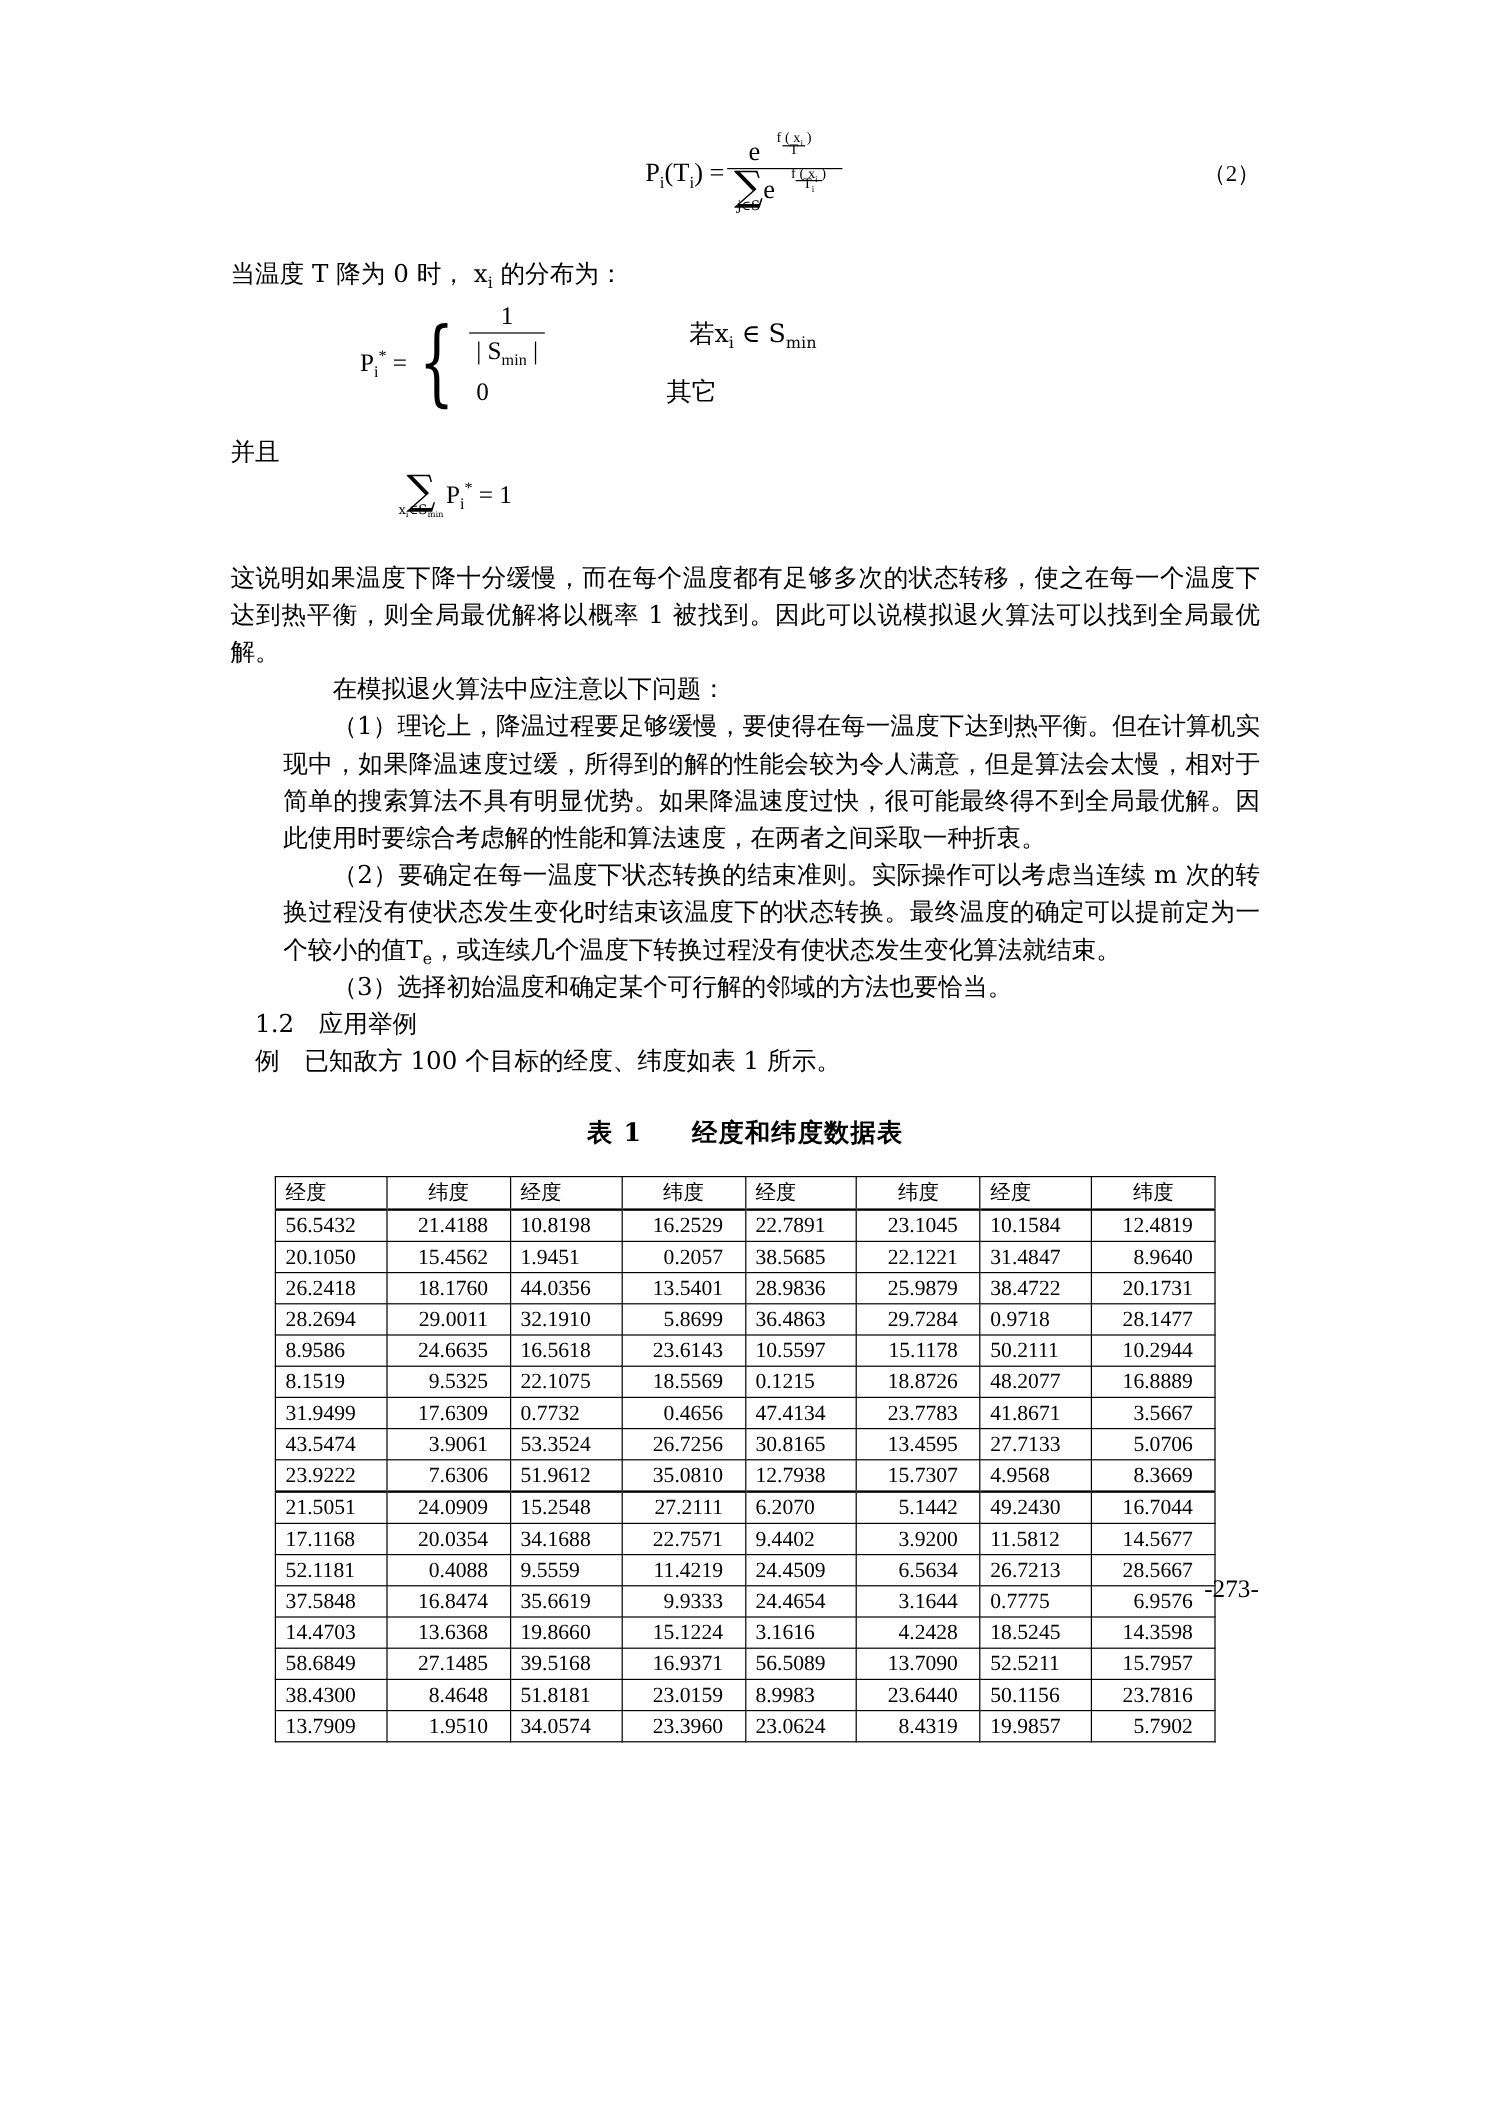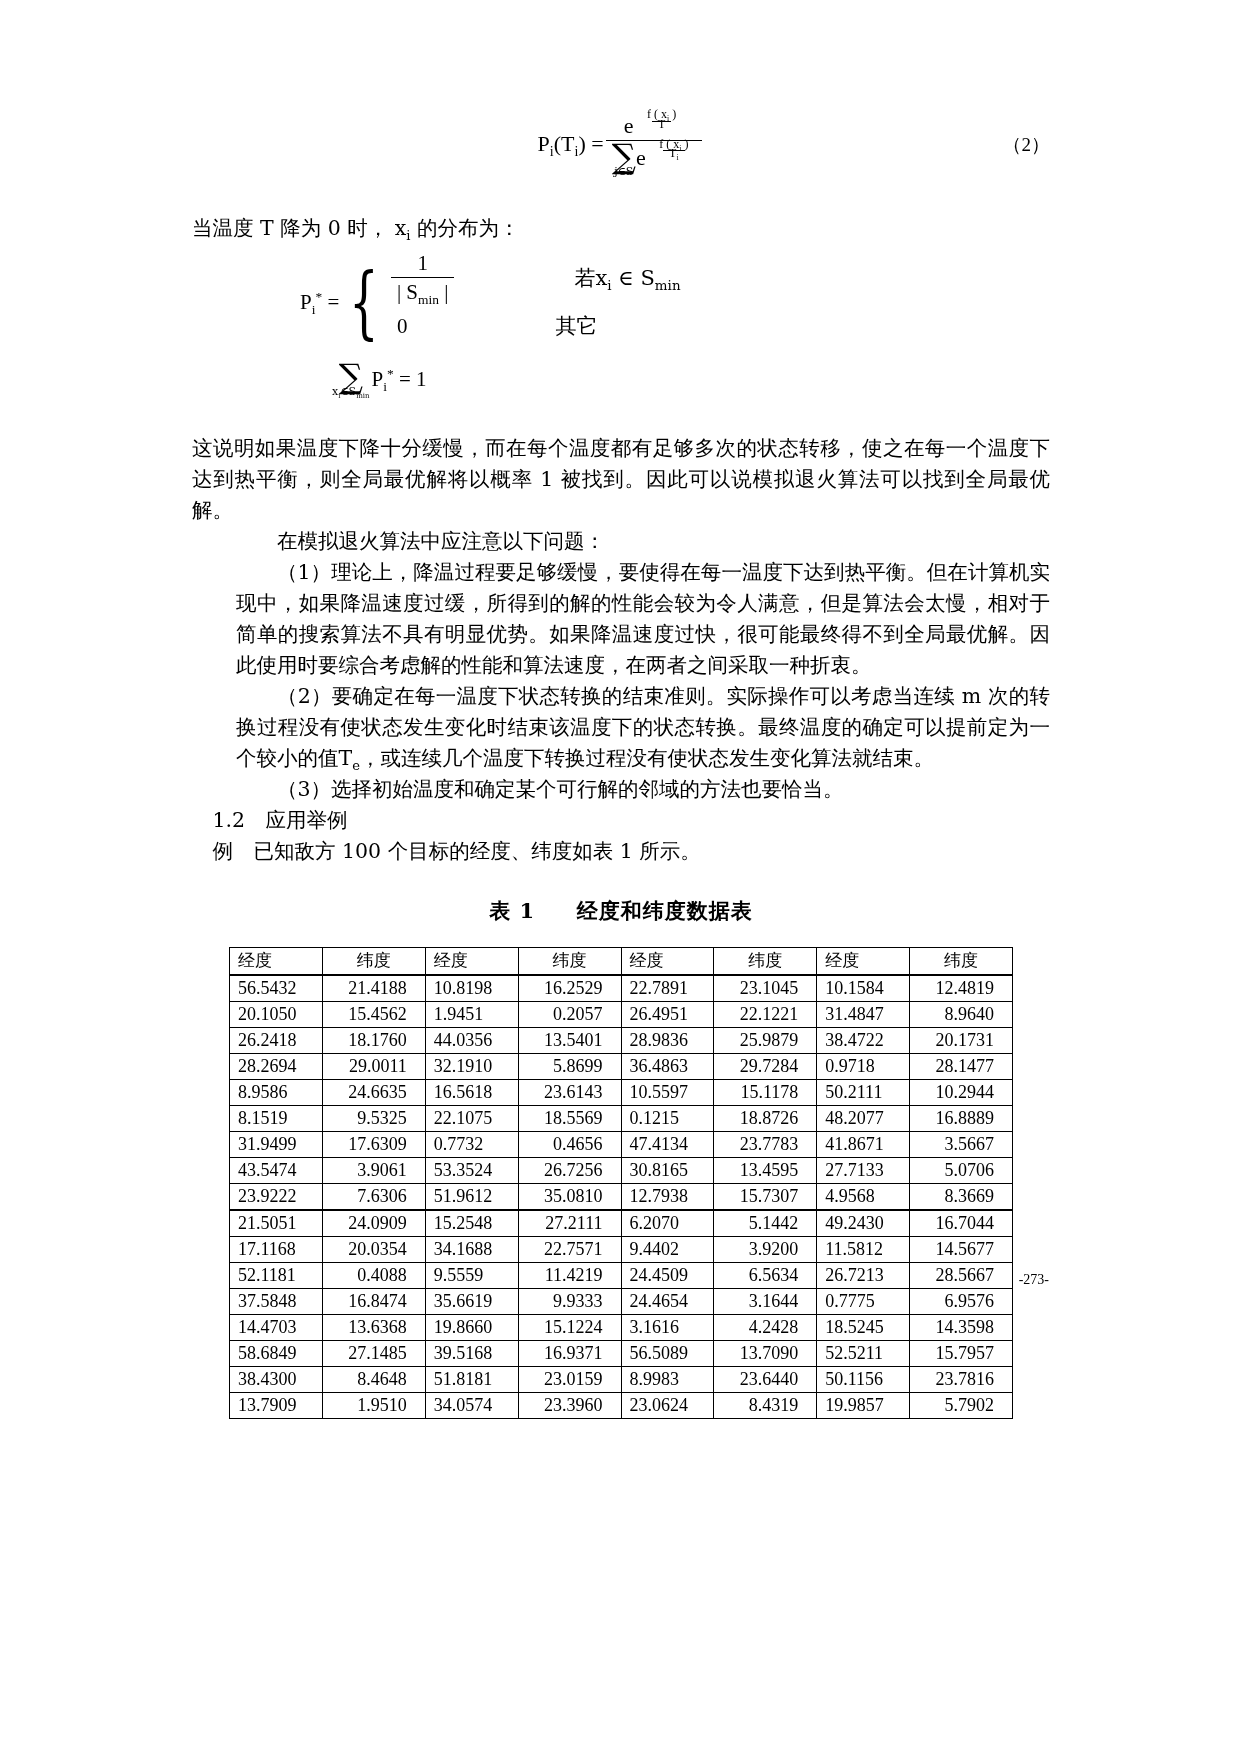--- a/index.html
+++ b/index.html
@@ -142,22 +142,22 @@
   }
   table.data thead th.lat { text-align: center; margin-left: 40px; }
   table.data td.lon { text-align: left; width: 76px; }
   table.data td.lat { text-align: right; width: 76px; padding-right: 18px; }
   table.data td.grp-start { border-left: 1px solid #000; }
   table.data tr.thick td { border-top: 2px solid #000; }
 
   .pagenum {
     position: absolute;
     right: 192px;
-    top: 1272px;
-    font-size: 14px;
+    top: 1312px;
+    font-size: 21px;
     font-family: "Liberation Serif", serif;
   }
 </style>
 </head>
 <body>
 
 <div class="page">
   <div class="content">
 
     <div class="math-row" id="eq1-wrap">
@@ -213,20 +213,23 @@
           <span class="line">
             <span style="display:inline-block; width:8px;"></span>
             <span>0</span>
             <span style="display:inline-block; width:148px;"></span>
             <span class="cn">其它</span>
           </span>
         </span>
       </div>
     </div>
 
+    <div class="para cn" style="margin-top:2px;">
+      <span>并且</span>
+    </div>
 
     <div id="eq3-wrap">
       <div style="display:flex; align-items:center; padding-left:140px; font-size:21px;" class="mathspan">
         <span class="bigsum">
           <span class="sumglyph">∑</span>
           <span class="sublim"><span>x</span><sub>i</sub><span>∈S</span><sub>min</sub></span>
         </span>
         <span style="margin-left:2px;"><span>P</span><sub>i</sub><sup>*</sup>&nbsp;<span>= 1</span></span>
       </div>
     </div>
@@ -269,21 +272,21 @@
             <td class="lon grp-start">22.7891</td>
             <td class="lat">23.1045</td>
             <td class="lon grp-start">10.1584</td>
             <td class="lat">12.4819</td>
           </tr>
           <tr>
             <td class="lon">20.1050</td>
             <td class="lat">15.4562</td>
             <td class="lon grp-start">1.9451</td>
             <td class="lat">0.2057</td>
-            <td class="lon grp-start">26.4951</td>
+            <td class="lon grp-start">38.5685</td>
             <td class="lat">22.1221</td>
             <td class="lon grp-start">31.4847</td>
             <td class="lat">8.9640</td>
           </tr>
           <tr>
             <td class="lon">26.2418</td>
             <td class="lat">18.1760</td>
             <td class="lon grp-start">44.0356</td>
             <td class="lat">13.5401</td>
             <td class="lon grp-start">28.9836</td>

